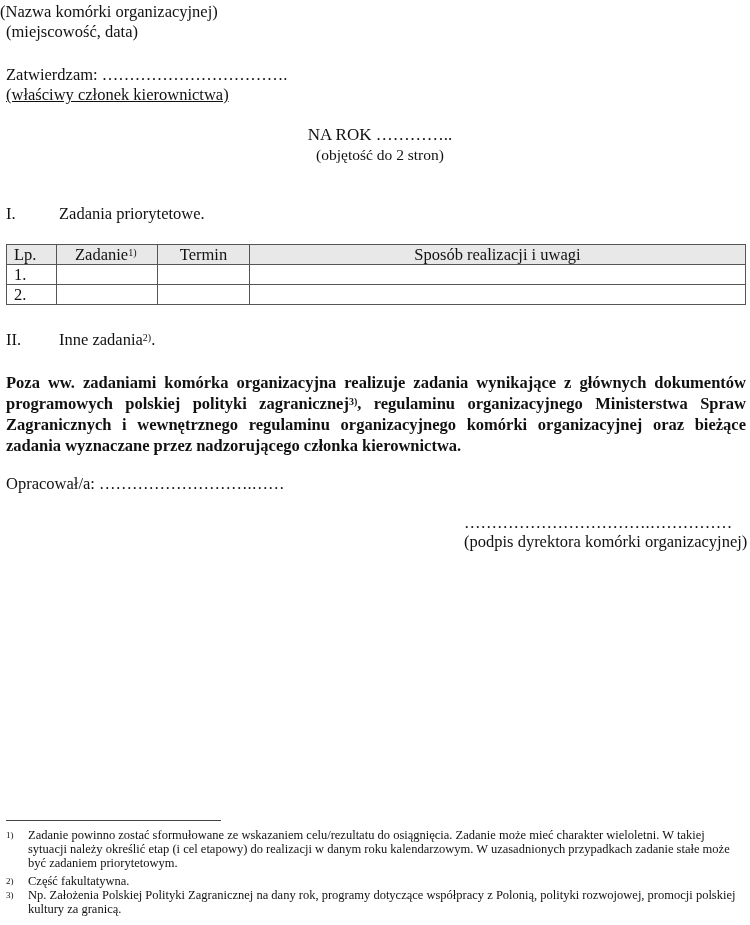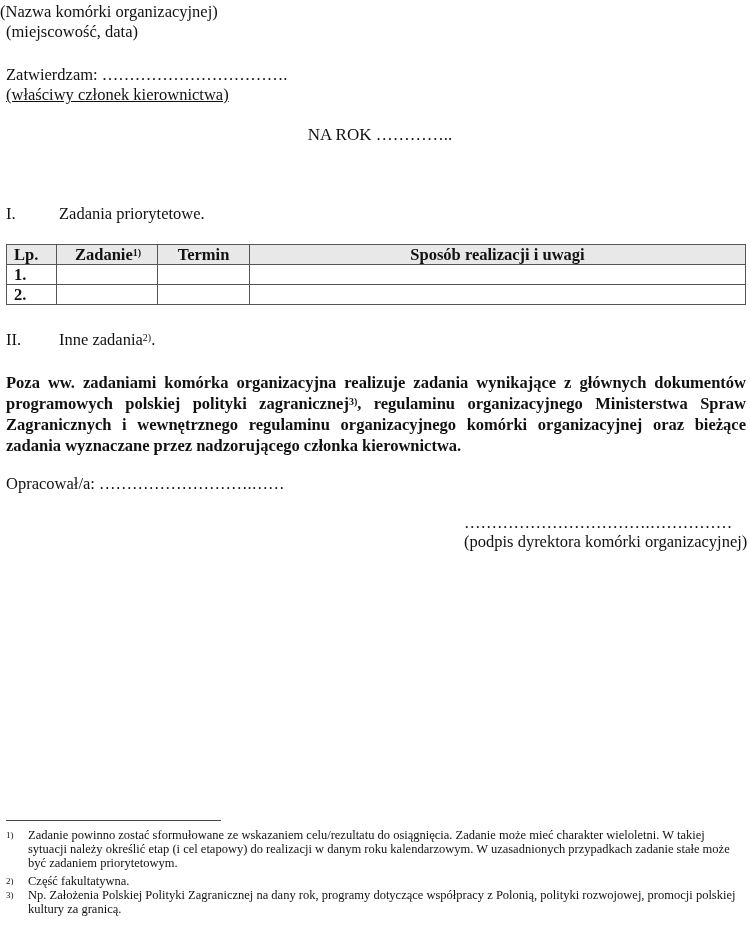--- a/index.html
+++ b/index.html
@@ -24,21 +24,21 @@
 
   #sec1 { left: 6px; top: 204px; }
   #sec2 { left: 6px; top: 330px; }
   .sec-num { display: inline-block; width: 53px; }
 
   table#tasks {
     position: absolute; left: 6px; top: 244px; width: 740px;
     border-collapse: collapse; font-size: 16.5px;
   }
   #tasks td, #tasks th {
-    border: 1.5px solid #555; height: 19px; padding: 0 7px; font-weight: bold;
+    border: 1.5px solid #555; height: 19px; padding: 0 7px; font-weight: normal;
     line-height: 19px;
   }
   #tasks thead th { background: #e8e8e8; text-align: center; }
   #tasks thead th.lp { text-align: left; }
   #tasks thead th.zad { text-align: left; padding-left: 18px; }
 
   #para {
     left: 6px; top: 372px; width: 740px; font-weight: bold;
     font-size: 16.5px; line-height: 21px; text-align: justify;
   }
@@ -57,20 +57,21 @@
 </head>
 <body>
 
 <div id="hdr1" class="abs t16">(Nazwa komórki organizacyjnej)</div>
 <div id="hdr2" class="abs t16">(miejscowość, data)</div>
 <div id="approve" class="abs t16">Zatwierdzam: …………………………….</div>
 <div id="approve-role" class="abs t16">(właściwy członek kierownictwa)</div>
 
 <div id="title-block" class="abs center">
   <div class="l2">NA ROK …………..</div>
+  <div class="l3">(objętość do 2 stron)</div>
 </div>
 
 <div id="sec1" class="abs t16">
   <span class="sec-num">I.</span><span>Zadania priorytetowe.</span>
 </div>
 
 <table id="tasks">
   <colgroup>
     <col style="width:50px">
       <col style="width:101px">

